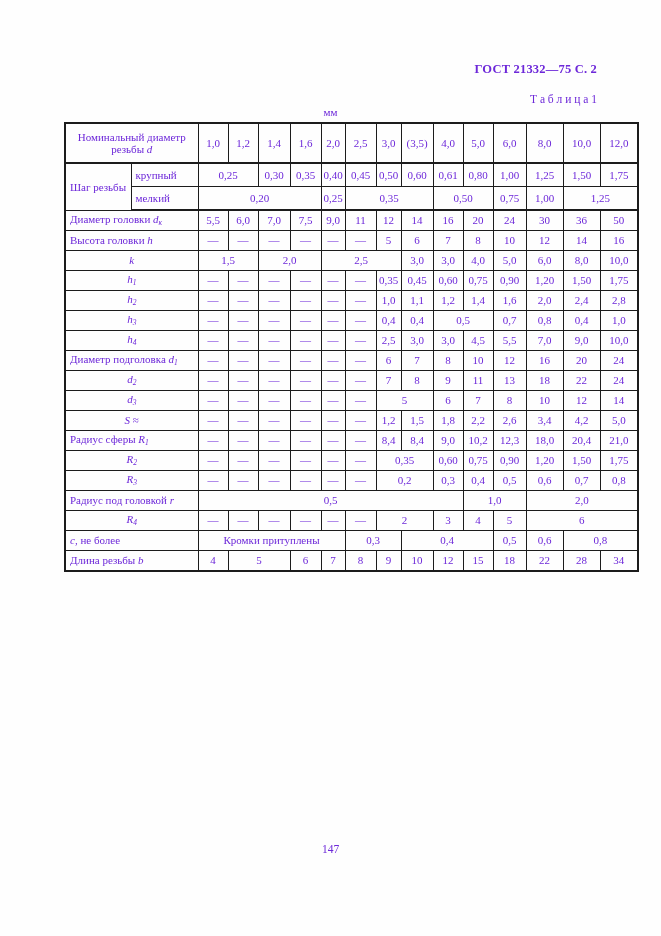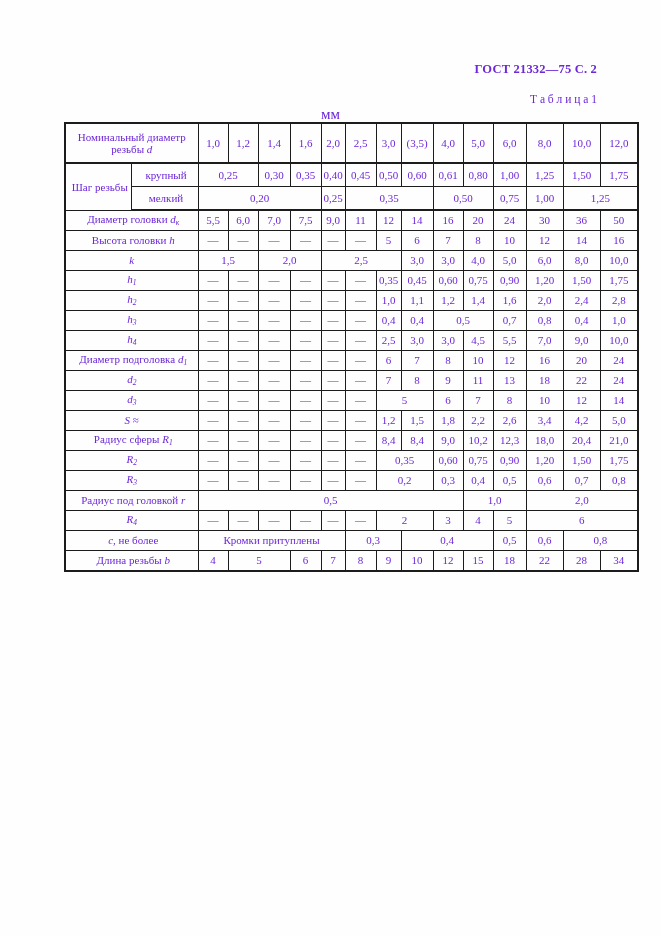--- a/index.html
+++ b/index.html
@@ -10,37 +10,37 @@
   }
   .doc-ref {
     position:absolute; top:62px; right:64px;
     font-weight:bold; font-size:12.5px; letter-spacing:.2px;
   }
   .table-caption {
     position:absolute; top:93px; right:64px; font-size:11.5px;
   }
   .units {
     position:absolute; top:106px; left:0; width:661px;
-    text-align:center; font-size:15px;
+    text-align:center; font-size:11px;
   }
   table.size-table {
     position:absolute; top:122px; left:64px;
     border-collapse:collapse; table-layout:fixed; width:573px;
     border:2px solid #1c1c1c;
   }
   table.size-table td {
     border:1px solid #1c1c1c;
     font-size:11px; line-height:1.12;
     text-align:center; vertical-align:middle;
     padding:0 1px; height:19px; overflow:hidden;
   }
   tr.r-head td { height:38px; }
   tr.r-pitch td { height:22px; }
   tr.hb td { border-bottom-width:2px; }
-  td.lab.left { text-align:center; padding-left:4px; }
+  td.lab.left { text-align:left; padding-left:4px; }
   td.sep { border-right:3px double #1c1c1c; }
   .it { font-style:italic; }
   .sb { font-style:italic; font-size:7.5px; vertical-align:-2px; }
   .note {
     position:absolute; top:559px; left:64px; width:530px;
     font-size:11px; text-indent:20px;
   }
   .page-num {
     position:absolute; top:843px; left:0; width:661px;
     text-align:center; font-size:11.5px;
@@ -393,14 +393,15 @@
           <td>15</td>
           <td>18</td>
           <td>22</td>
           <td>28</td>
           <td>34</td>
         </tr>
       </tbody>
   </table>
 
 
+  <div class="page-num">147</div>
 
 </div>
 
 </body></html>

